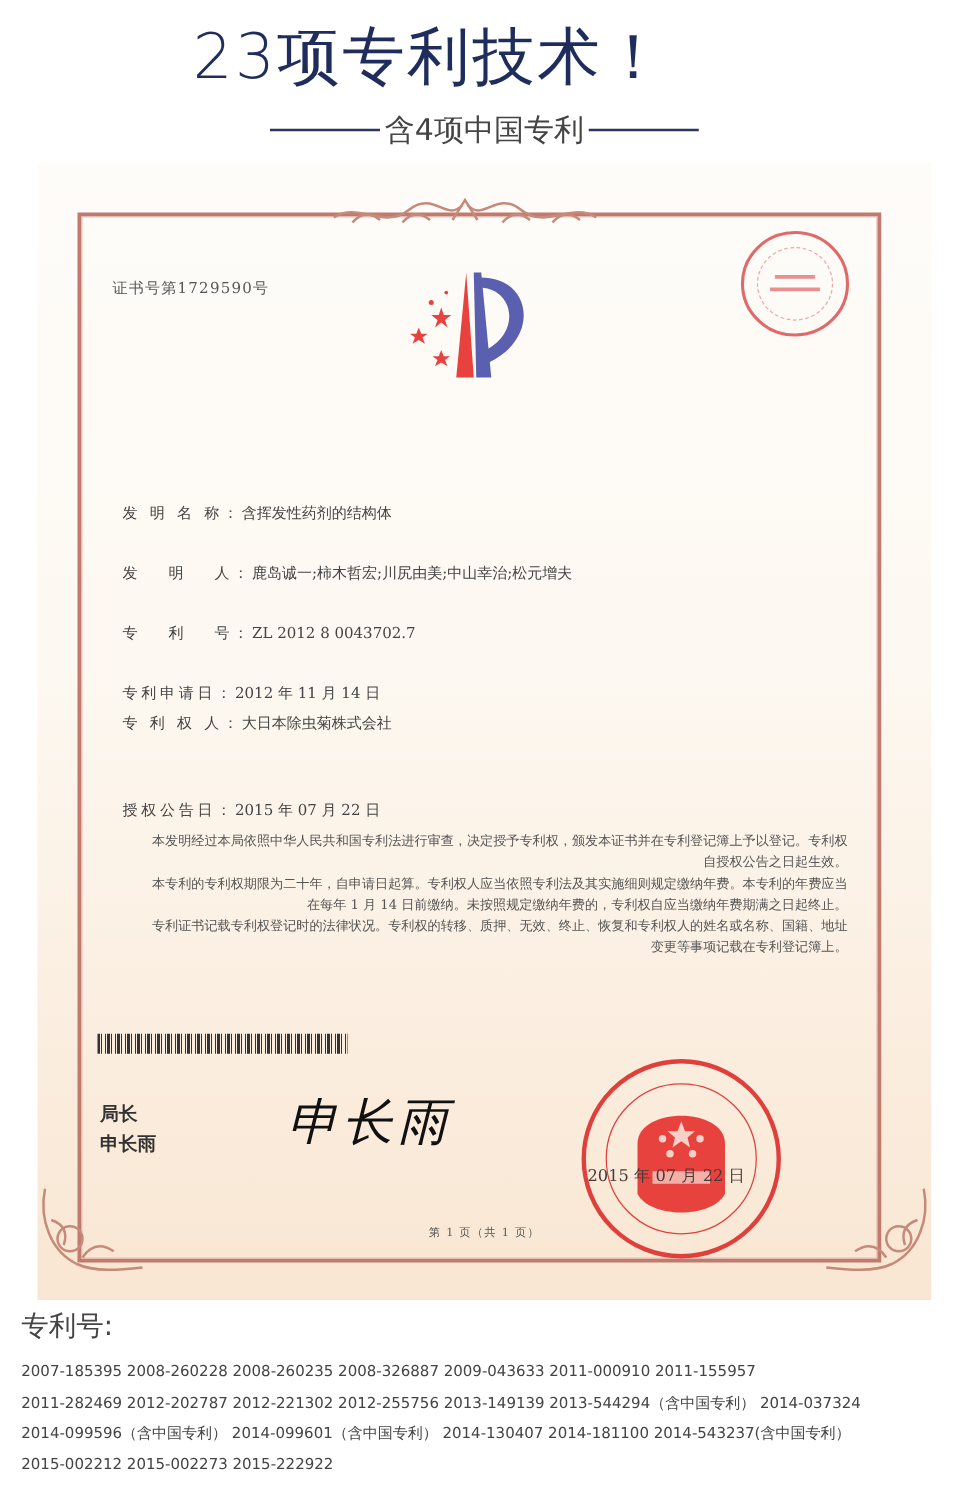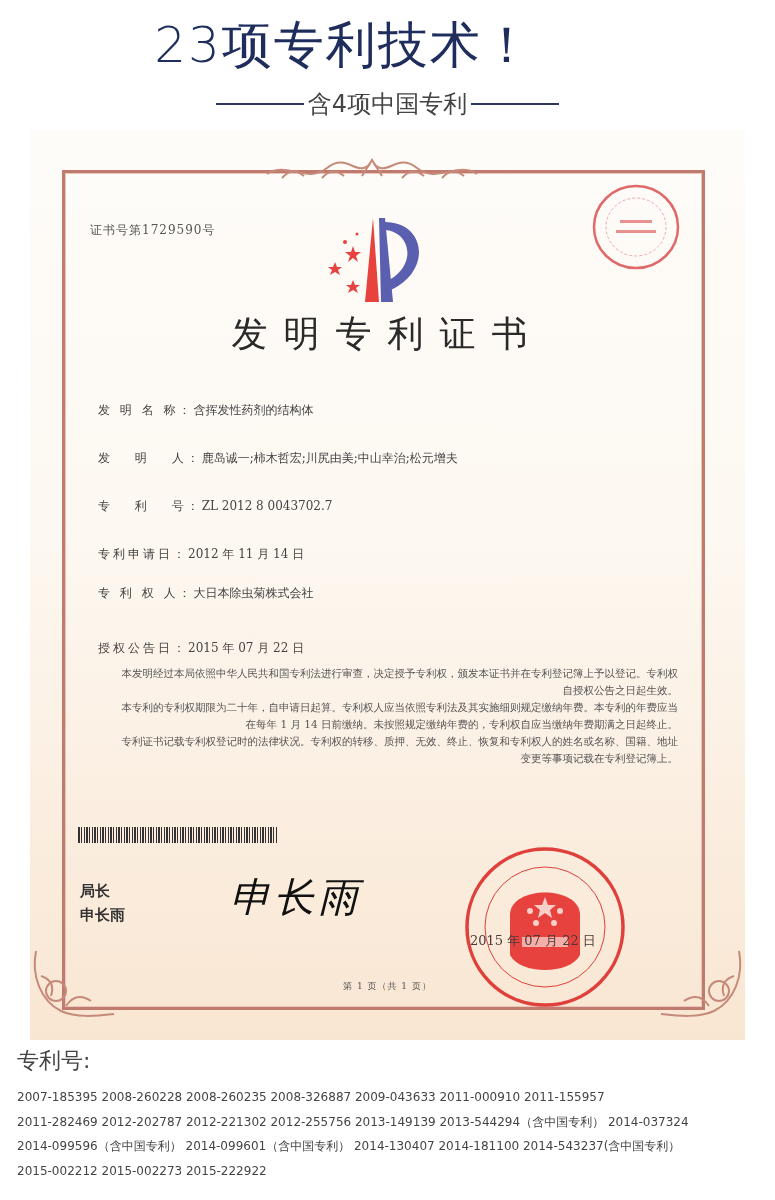--- a/index.html
+++ b/index.html
@@ -142,35 +142,34 @@
     </g>
   </svg>
 
   <svg class="stamp-small" viewBox="0 0 92 90">
     <ellipse cx="46" cy="45" rx="42" ry="41" fill="none" stroke="#e06a6a" stroke-width="2.5"></ellipse>
     <ellipse cx="46" cy="45" rx="30" ry="29" fill="none" stroke="#f0a8a8" stroke-width="1" stroke-dasharray="3 2"></ellipse>
     <rect x="30" y="38" width="32" height="3" fill="#e89090"></rect>
     <rect x="26" y="48" width="40" height="3" fill="#e89090"></rect>
   </svg>
 
-  <div class="cert-title">发明专利证书</div>
 
   <div class="field" style="top:272px">
     <span class="label">发 明 名 称：</span><span>含挥发性药剂的结构体</span>
   </div>
   <div class="field" style="top:320px">
     <span class="label">发　 明　 人：</span><span>鹿岛诚一;柿木哲宏;川尻由美;中山幸治;松元增夫</span>
   </div>
   <div class="field" style="top:368px">
     <span class="label">专　 利　 号：</span><span>ZL 2012 8 0043702.7</span>
   </div>
   <div class="field" style="top:416px">
     <span class="label">专利申请日：</span><span>2012 年 11 月 14 日</span>
   </div>
-  <div class="field" style="top:455px">
+  <div class="field" style="top:440px">
     <span class="label">专 利 权 人：</span><span>大日本除虫菊株式会社</span>
   </div>
   <div class="field" style="top:510px">
     <span class="label">授权公告日：</span><span>2015 年 07 月 22 日</span>
   </div>
 
   <div class="body-text">
     <p>本发明经过本局依照中华人民共和国专利法进行审查，决定授予专利权，颁发本证书并在专利登记簿上予以登记。专利权自授权公告之日起生效。</p>
     <p>本专利的专利权期限为二十年，自申请日起算。专利权人应当依照专利法及其实施细则规定缴纳年费。本专利的年费应当在每年 1 月 14 日前缴纳。未按照规定缴纳年费的，专利权自应当缴纳年费期满之日起终止。</p>
     <p>专利证书记载专利权登记时的法律状况。专利权的转移、质押、无效、终止、恢复和专利权人的姓名或名称、国籍、地址变更等事项记载在专利登记簿上。</p>

